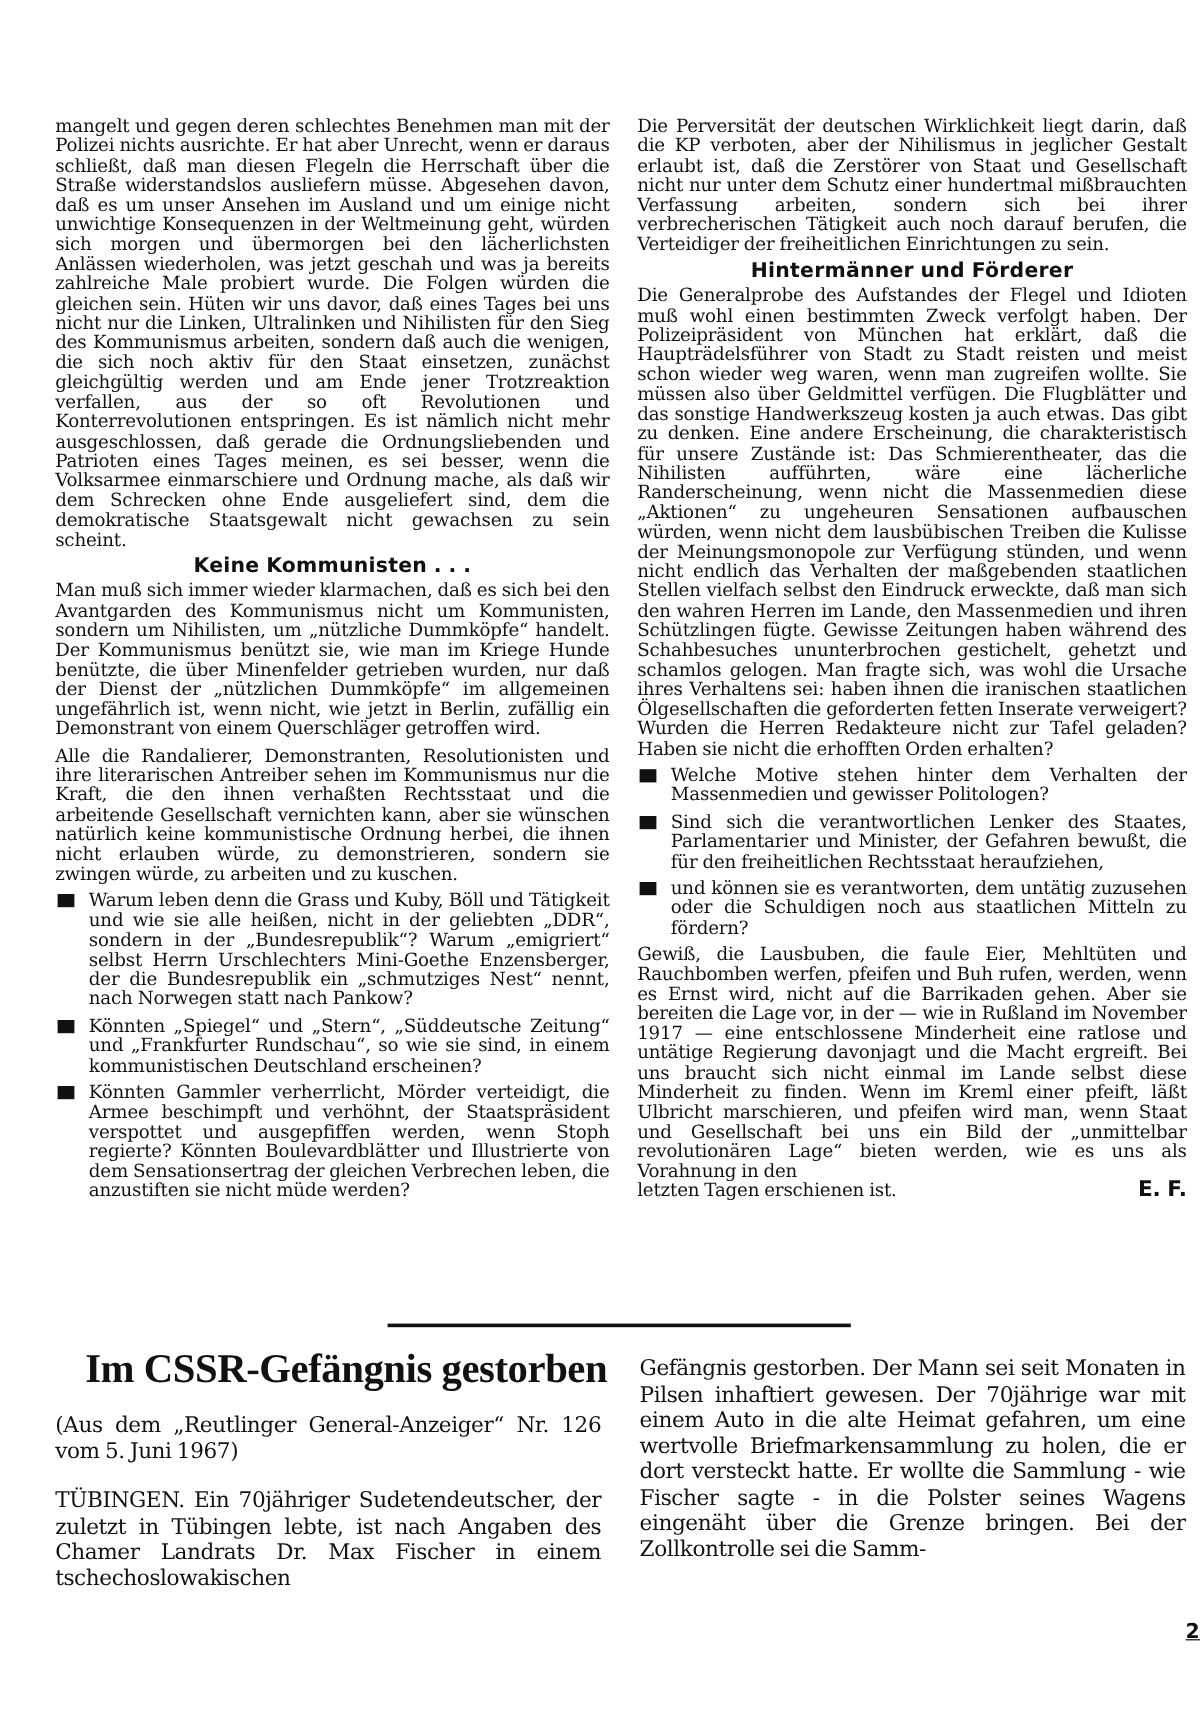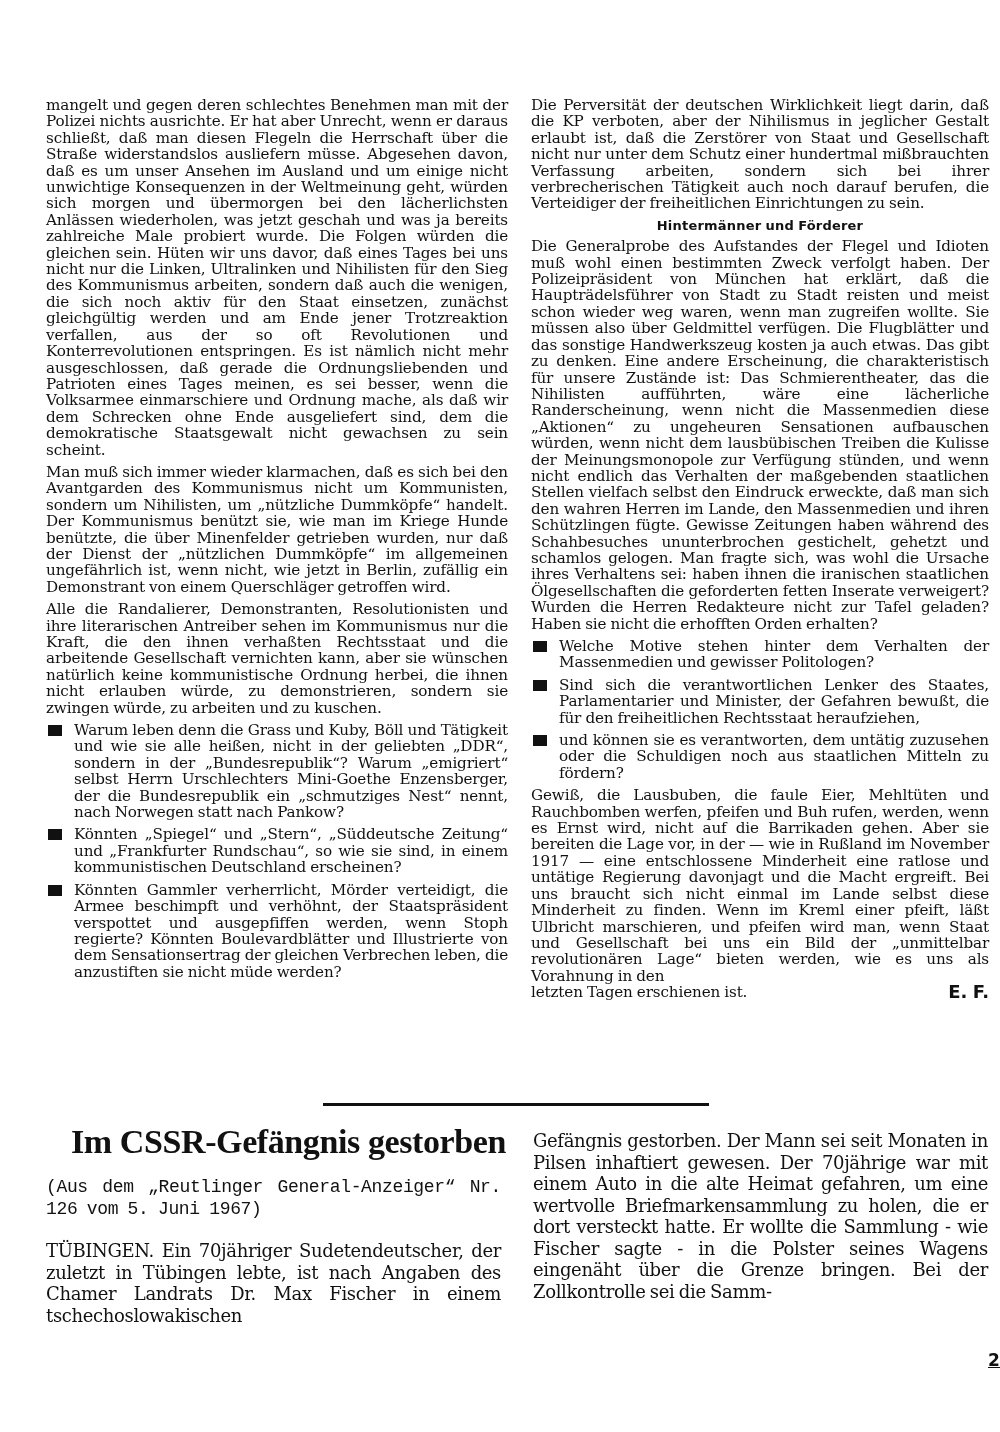--- a/index.html
+++ b/index.html
@@ -32,21 +32,21 @@
     .col-left  { left: 30px;  top: 97px;  width: 462px; }
     .col-right { left: 515px; top: 97px;  width: 458px; }
 
     .col p {
       margin: 0 0 6px 0;
       hyphens: manual;
     }
     .subhead {
       font-family: "DejaVu Sans", "Liberation Sans", sans-serif;
       font-weight: bold;
-      font-size: 13px;
+      font-size: 17px;
       text-align: center;
       margin: 6px 0 4px 0;
       letter-spacing: 0.2px;
     }
     .bullet {
       position: relative;
       padding-left: 28px;
       margin: 0 0 6px 0;
     }
     .bullet .sq {
@@ -109,20 +109,21 @@
       text-decoration: underline;
     }
   </style>
 </head>
 <body>
 
 <div class="page">
 
   <div class="col col-left">
     <p>mangelt und gegen deren schlechtes Benehmen man mit der Polizei nichts ausrichte. Er hat aber Unrecht, wenn er daraus schließt, daß man diesen Flegeln die Herrschaft über die Straße widerstandslos ausliefern müsse. Abgesehen davon, daß es um unser Ansehen im Ausland und um einige nicht unwichtige Konsequen­zen in der Weltmeinung geht, würden sich morgen und übermorgen bei den lächerlichsten Anlässen wieder­holen, was jetzt geschah und was ja bereits zahlreiche Male probiert wurde. Die Folgen würden die gleichen sein. Hüten wir uns davor, daß eines Tages bei uns nicht nur die Linken, Ultralinken und Nihilisten für den Sieg des Kommunismus arbeiten, sondern daß auch die wenigen, die sich noch aktiv für den Staat einsetzen, zunächst gleichgültig werden und am Ende jener Trotzreaktion verfallen, aus der so oft Revo­lutionen und Konterrevolutionen entspringen. Es ist nämlich nicht mehr ausgeschlossen, daß gerade die Ordnungsliebenden und Patrioten eines Tages meinen, es sei besser, wenn die Volksarmee einmarschiere und Ordnung mache, als daß wir dem Schrecken ohne Ende ausgeliefert sind, dem die demokratische Staats­gewalt nicht gewachsen zu sein scheint.</p>
+    <div class="subhead">Keine Kommunisten . . .</div>
     <p>Man muß sich immer wieder klarmachen, daß es sich bei den Avantgarden des Kommunismus nicht um Kommunisten, sondern um Nihilisten, um „nützliche Dummköpfe“ handelt. Der Kommunismus benützt sie, wie man im Kriege Hunde benützte, die über Minen­felder getrieben wurden, nur daß der Dienst der „nützlichen Dummköpfe“ im allgemeinen ungefährlich ist, wenn nicht, wie jetzt in Berlin, zufällig ein De­monstrant von einem Querschläger getroffen wird.</p>
     <p>Alle die Randalierer, Demonstranten, Resolutionisten und ihre literarischen Antreiber sehen im Kommunis­mus nur die Kraft, die den ihnen verhaßten Rechts­staat und die arbeitende Gesellschaft vernichten kann, aber sie wünschen natürlich keine kommunistische Ordnung herbei, die ihnen nicht erlauben würde, zu demonstrieren, sondern sie zwingen würde, zu arbeiten und zu kuschen.</p>
     <div class="bullet">
       <span class="sq"></span>
       <span>Warum leben denn die Grass und Kuby, Böll und Tätigkeit und wie sie alle heißen, nicht in der geliebten „DDR“, sondern in der „Bundesrepublik“? Warum „emigriert“ selbst Herrn Urschlechters Mini-Goethe Enzensberger, der die Bundesrepublik ein „schmutziges Nest“ nennt, nach Norwegen statt nach Pankow?</span>
     </div>
     <div class="bullet">
       <span class="sq"></span>
       <span>Könnten „Spiegel“ und „Stern“, „Süddeutsche Zeitung“ und „Frankfurter Rundschau“, so wie sie sind, in einem kommunistischen Deutschland er­scheinen?</span>
     </div>
@@ -154,21 +155,21 @@
     <div class="signature-line">
       <span>letzten Tagen erschienen ist.</span>
       <span class="signature">E. F.</span>
     </div>
   </div>
 
   <div class="rule"></div>
 
   <div class="headline">Im CSSR-Gefängnis gestorben</div>
   <div class="article2 a2-source">
-    <p style="text-align:justify;font-family:Liberation Mono, monospace;">(Aus dem „Reutlinger General-Anzeiger“ Nr. 126 vom 5. Juni 1967)</p>
+    <p style="text-align:justify;">(Aus dem „Reutlinger General-Anzeiger“ Nr. 126 vom 5. Juni 1967)</p>
   </div>
   <div class="article2 a2-left">
     <p>TÜBINGEN. Ein 70jähriger Sudetendeut­scher, der zuletzt in Tübingen lebte, ist nach Angaben des Chamer Landrats Dr. Max Fischer in einem tschechoslowakischen</p>
   </div>
   <div class="article2 a2-right">
     <p>Gefängnis gestorben. Der Mann sei seit Monaten in Pilsen inhaftiert gewesen. Der 70jährige war mit einem Auto in die alte Heimat gefahren, um eine wertvolle Brief­markensammlung zu holen, die er dort versteckt hatte. Er wollte die Sammlung - wie Fischer sagte - in die Polster seines Wagens eingenäht über die Grenze brin­gen. Bei der Zollkontrolle sei die Samm-</p>
   </div>
 
   <div class="page-number">289</div>
 </div>

